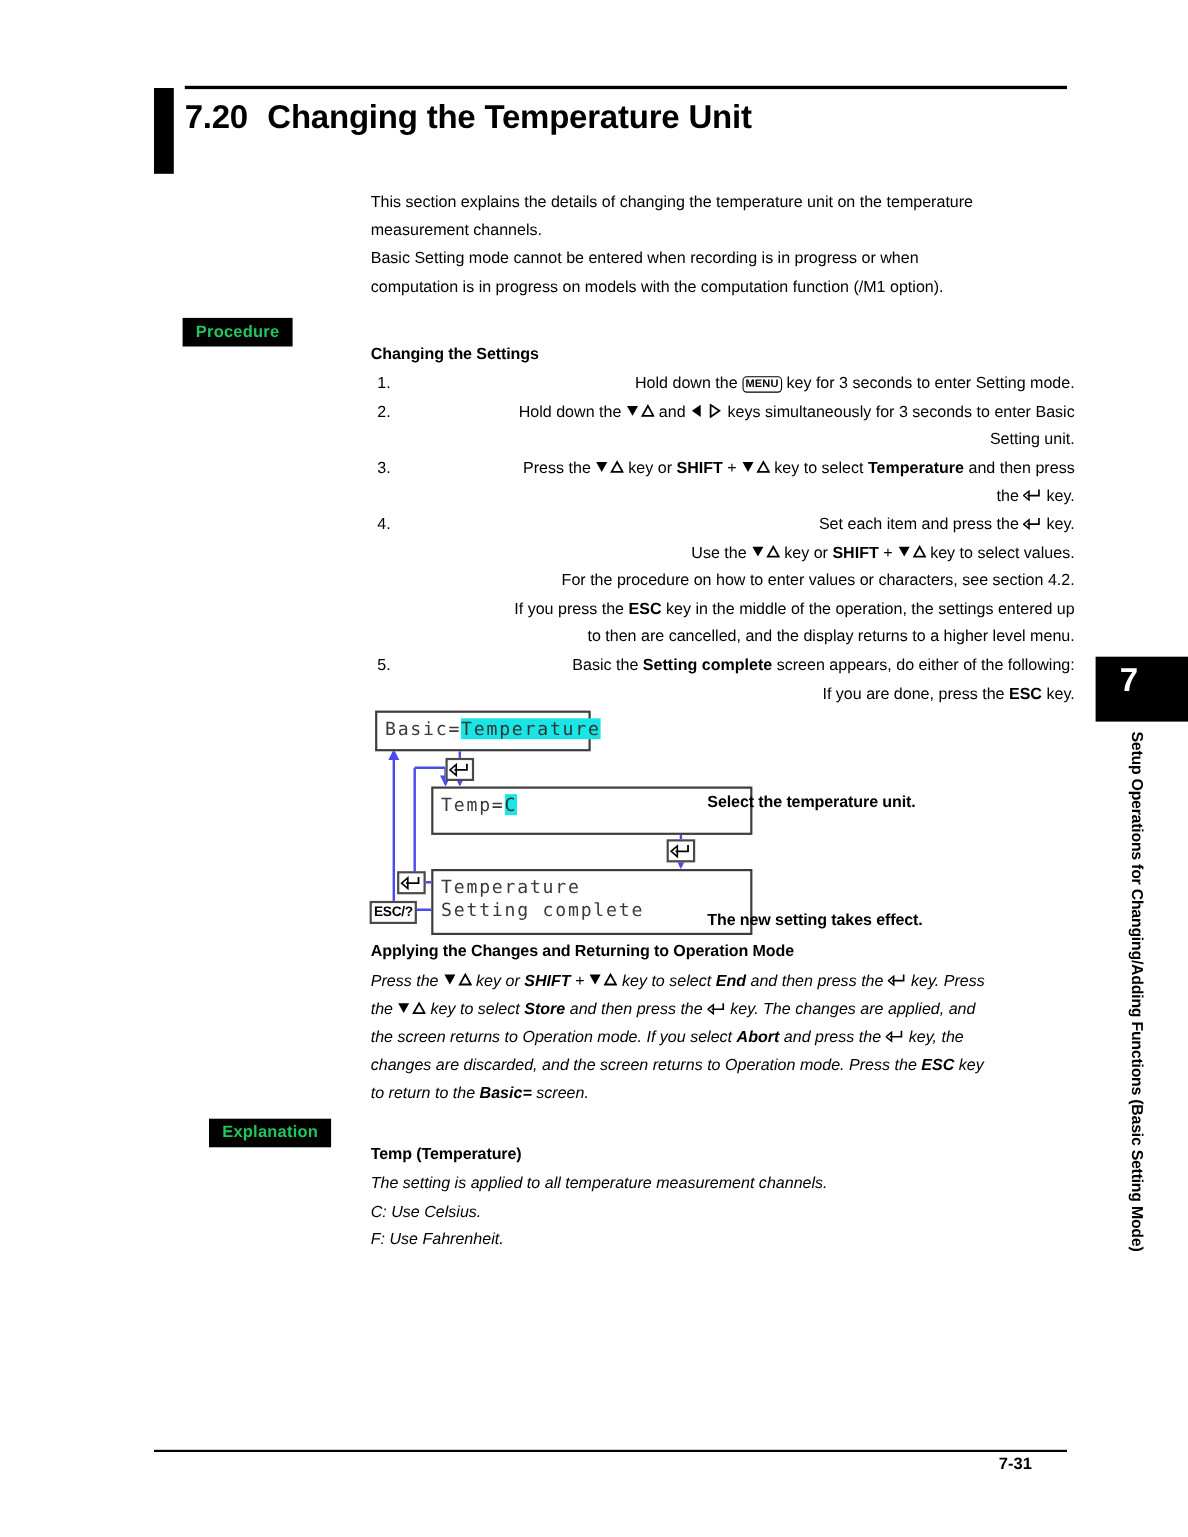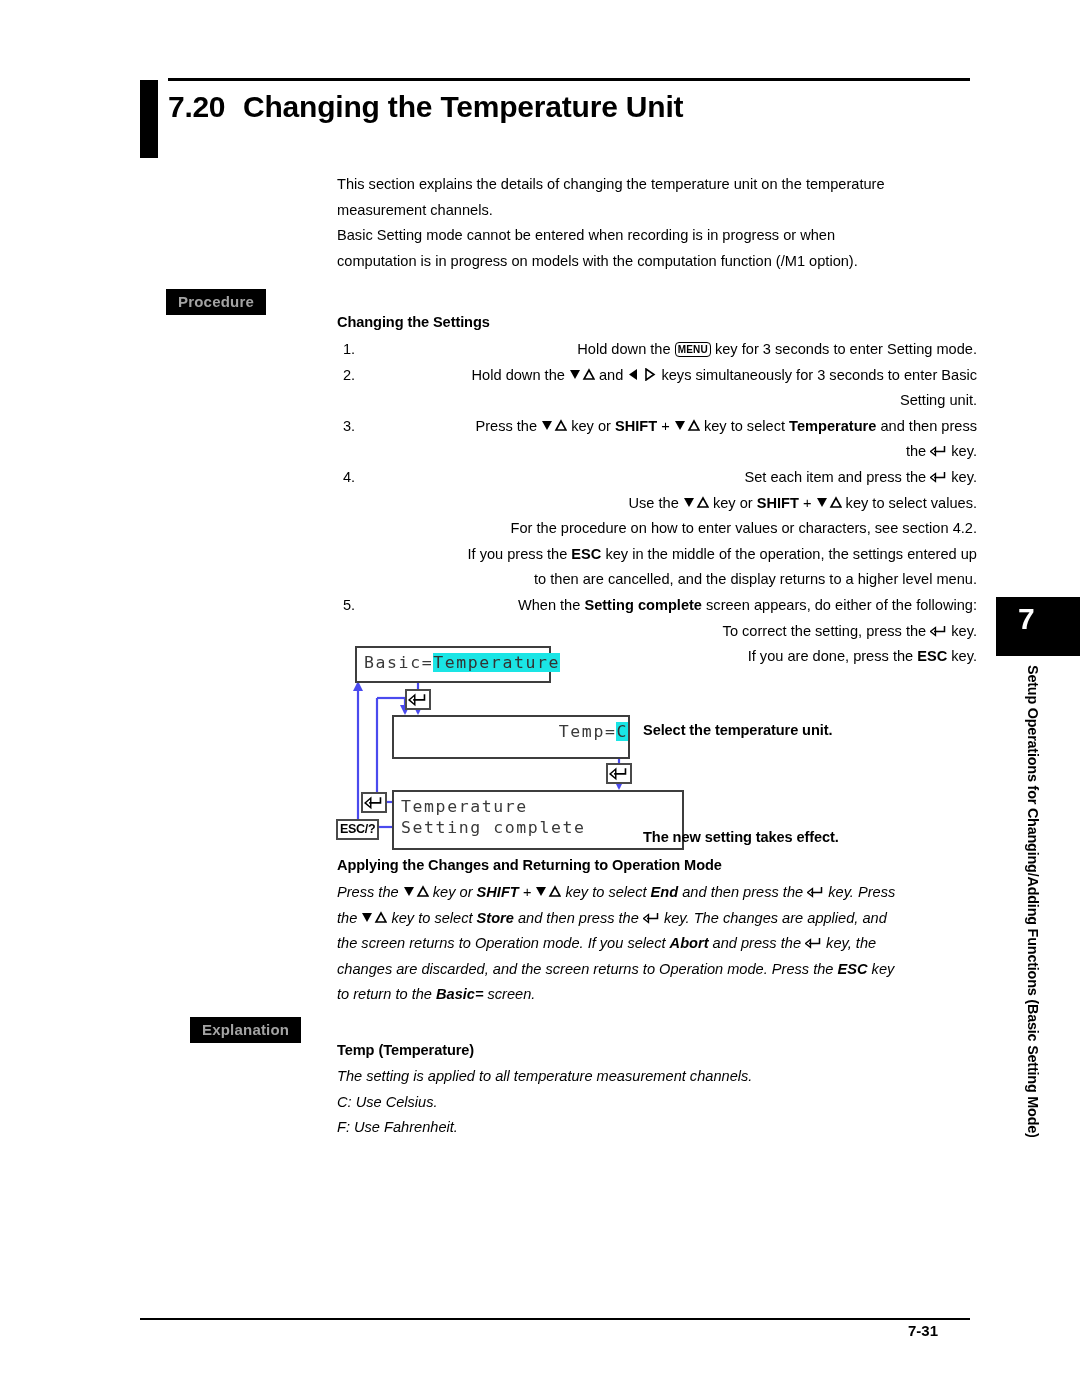--- a/index.html
+++ b/index.html
@@ -57,21 +57,21 @@
     top: 172px;
     width: 640px;
     font-size: 14.6px;
     line-height: 25.5px;
   }
   .intro p { margin: 0; }
 
   .badge {
     position: absolute;
     background: #000;
-    color: #a3a3a3;
+    color: #22c55e;
     font-size: 15px;
     font-weight: bold;
     padding: 4px 12px 5px 12px;
     letter-spacing: 0.2px;
   }
   #badge-procedure { left: 166px; top: 289px; }
   #badge-explanation { left: 166px; top: 1017px; margin-left: 24px; }
 
   .subhead {
     position: absolute;
@@ -162,22 +162,22 @@
     font-family: "DejaVu Sans Mono", monospace;
     font-size: 16.5px;
     color: #3a3a3a;
     letter-spacing: 1.6px;
     line-height: 21px;
     padding: 4px 0 0 7px;
     white-space: pre;
   }
   .hl { background: #1ae5e5; color: #333; }
 
-  #lcd-basic   { left: 25px; top: 6px;   width: 196px; height: 37px; }
-  #lcd-temp    { left: 62px; top: 75px;  width: 238px; height: 44px; text-align: right; }
+  #lcd-basic   { left: 11px; top: 6px;   width: 196px; height: 37px; }
+  #lcd-temp    { left: 62px; top: 75px;  width: 292px; height: 44px; }
   #lcd-setcomp { left: 62px; top: 150px; width: 292px; height: 60px; }
 
   .keybox {
     position: absolute;
     border: 2px solid #4a4a4a;
     background: #fff;
     box-sizing: border-box;
     width: 26px;
     height: 21px;
   }
@@ -322,25 +322,21 @@
             <polygon points="1,2 11,2 6,11" fill="#000"></polygon>
             <polygon points="15,11 25,11 20,2" fill="none" stroke="#000" stroke-width="1.6"></polygon>
           </svg></span><span> key to select values.</span></span>
     <span class="step-line">For the procedure on how to enter values or characters, see section 4.2.</span>
     <span class="step-line"><span>If you press the </span><b>ESC</b><span> key in the middle of the operation, the settings entered up</span></span>
     <span class="step-line">to then are cancelled, and the display returns to a higher level menu.</span>
   </div>
 
   <div class="step">
     <span class="step-num">5.</span>
-    <span class="step-line"><span>When the </span><b>Setting complete</b><span> screen appears, do either of the following:</span></span>
-    <span class="step-line"><span>To correct the setting, press the </span><span class="ico-enter"><svg viewBox="0 0 17 13">
-            <path d="M14.5,2 L14.5,7.5 L4,7.5" fill="none" stroke="#000" stroke-width="1.5"></path>
-            <polygon points="5.5,3.5 5.5,11.5 0.5,7.5" fill="none" stroke="#000" stroke-width="1.3"></polygon>
-          </svg></span><span> key.</span></span>
+    <span class="step-line"><span>Basic the </span><b>Setting complete</b><span> screen appears, do either of the following:</span></span>
     <span class="step-line"><span>If you are done, press the </span><b>ESC</b><span> key.</span></span>
   </div>
 </div>
 
 <div id="diagram">
 
   <svg id="wires" viewBox="0 0 660 205">
     <g stroke="#4a4aee" stroke-width="2.2" fill="none">
 
       <path d="M88,43 L88,49"></path>

